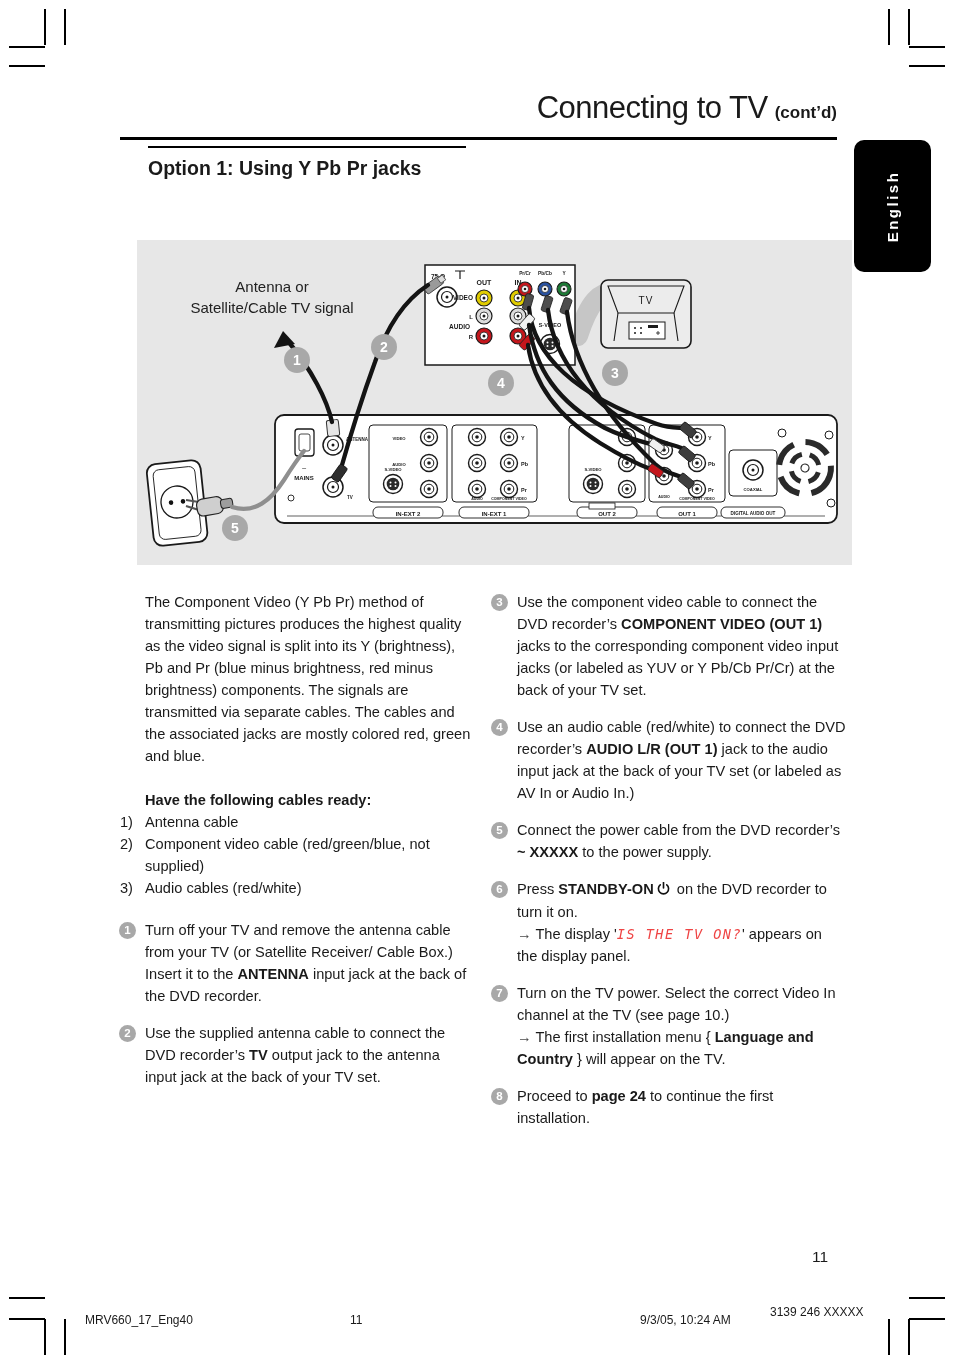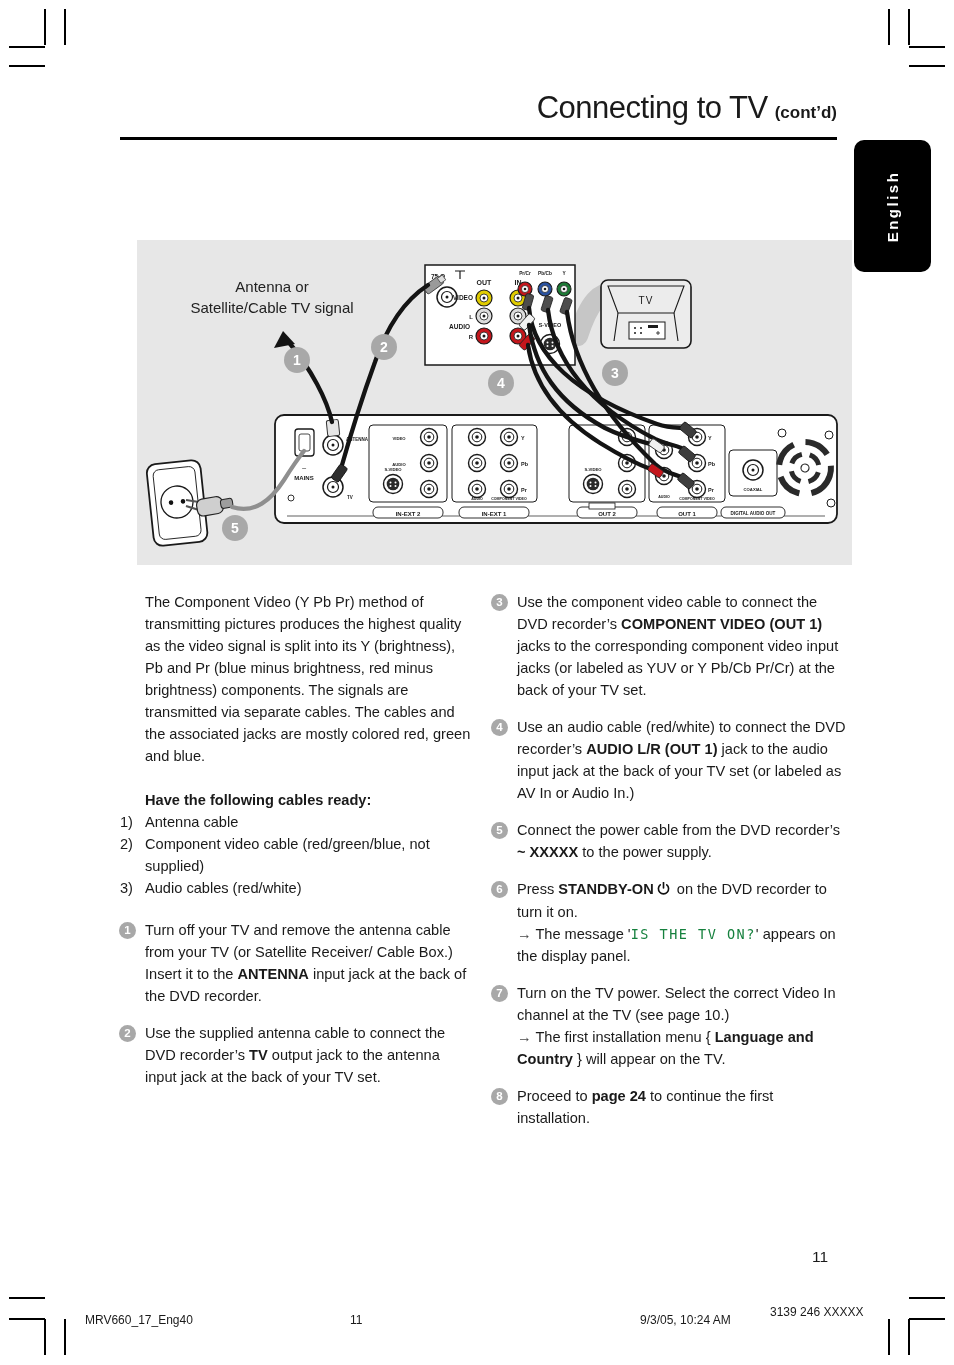--- a/index.html
+++ b/index.html
@@ -41,21 +41,21 @@
   .cables-head{margin:0;padding-left:25px;font-weight:bold;}
   .cables{list-style:none;margin:0 0 20px;padding:0;}
   .cables li{position:relative;padding-left:25px;}
   .lnum{position:absolute;left:0;}
   .step{position:relative;padding-left:25px;margin:0 0 15px;}
   .steptext{margin:0;}
   .stepnum{position:absolute;left:-1px;top:2.5px;width:17px;height:17px;border-radius:50%;background:#a8a8a8;color:#fff;font-size:11.5px;font-weight:bold;text-align:center;line-height:17px;}
   .b{font-weight:bold;}
   .bi{font-weight:bold;}
   .arrow{font-weight:bold;color:#4a4a4a;}
-  .disp{font-family:"DejaVu Sans Mono",monospace;font-size:13.5px;letter-spacing:1.5px;color:#15803d;}
+  .disp{font-family:"DejaVu Sans Mono",monospace;font-style:italic;font-size:13.5px;letter-spacing:1.5px;color:#ef4444;}
   .picon{display:inline-block;vertical-align:-1px;margin:0 3px;}
 
   .page-number{position:absolute;left:780px;top:1248px;width:48px;text-align:right;font-size:15.5px;}
   .footer-item{position:absolute;font-size:12px;white-space:nowrap;}
 </style>
 </head>
 <body>
 
 <div class="page">
 
@@ -79,20 +79,21 @@
   <div class="doc-title">
     <span class="main">Connecting to TV</span>
     <span class="suffix">(cont’d)</span>
   </div>
   <div class="title-rule"></div>
 
   <div class="lang-tab">
     <span>English</span>
   </div>
 
+  <div class="option-heading">Option 1: Using Y Pb Pr jacks</div>
 
   <div class="diagram">
     <svg viewBox="0 0 715 325" width="715" height="325">
       <defs>
         <g id="rca">
           <circle r="8.5" fill="#fff" stroke="#1a1a1a" stroke-width="1.4"></circle>
           <circle r="4.8" fill="none" stroke="#1a1a1a" stroke-width="1"></circle>
           <circle r="1.8" fill="#1a1a1a"></circle>
         </g>
         <g id="svid">
@@ -412,21 +413,21 @@
       <span class="stepnum">5</span>
       <p class="steptext"><span>Connect the power cable from the DVD recorder’s </span><span class="b">~ XXXXX</span><span> to the power supply.</span></p>
     </div>
 
     <div class="step">
       <span class="stepnum">6</span>
       <p class="steptext"><span>Press </span><span class="b">STANDBY-ON</span><span class="picon"><svg width="13" height="13" viewBox="0 0 12 12">
               <path d="M3 2.6 A4.7 4.7 0 1 0 9 2.6" fill="none" stroke="#111" stroke-width="1.5" stroke-linecap="round"></path>
               <line x1="6" y1="0.5" x2="6" y2="5.5" stroke="#111" stroke-width="1.5" stroke-linecap="round"></line>
             </svg></span><span> on the DVD recorder to turn it on.</span><br>
-      <span class="arrow">→</span><span> The message '</span><span class="disp">IS THE TV ON?</span><span>' appears on the display panel.</span></p>
+      <span class="arrow">→</span><span> The display '</span><span class="disp">IS THE TV ON?</span><span>' appears on the display panel.</span></p>
     </div>
 
     <div class="step">
       <span class="stepnum">7</span>
       <p class="steptext"><span>Turn on the TV power.  Select the correct Video In channel at the TV (see page 10.)</span><br>
       <span class="arrow">→</span><span> The first installation menu { </span><span class="b">Language and Country</span><span> } will appear on the TV.</span></p>
     </div>
 
     <div class="step">
       <span class="stepnum">8</span>

